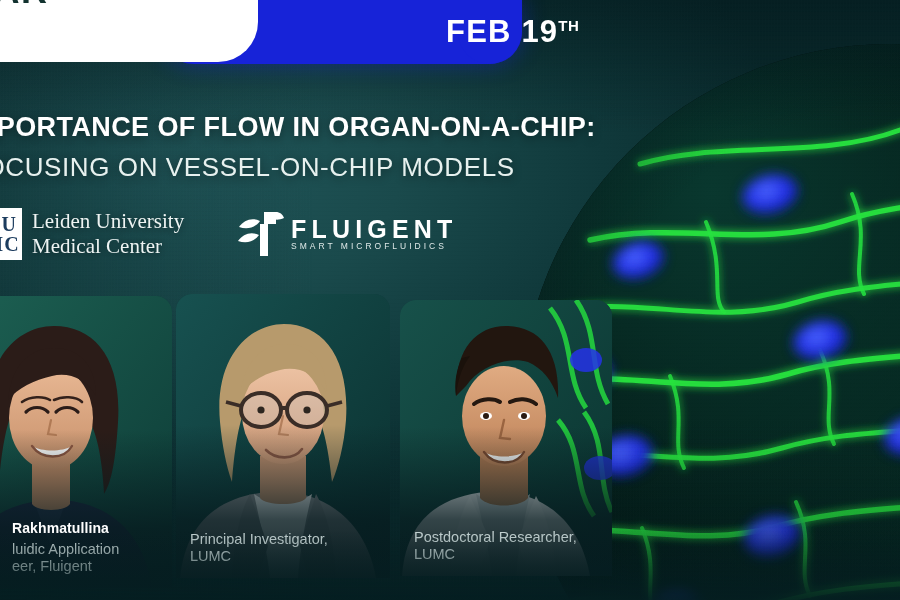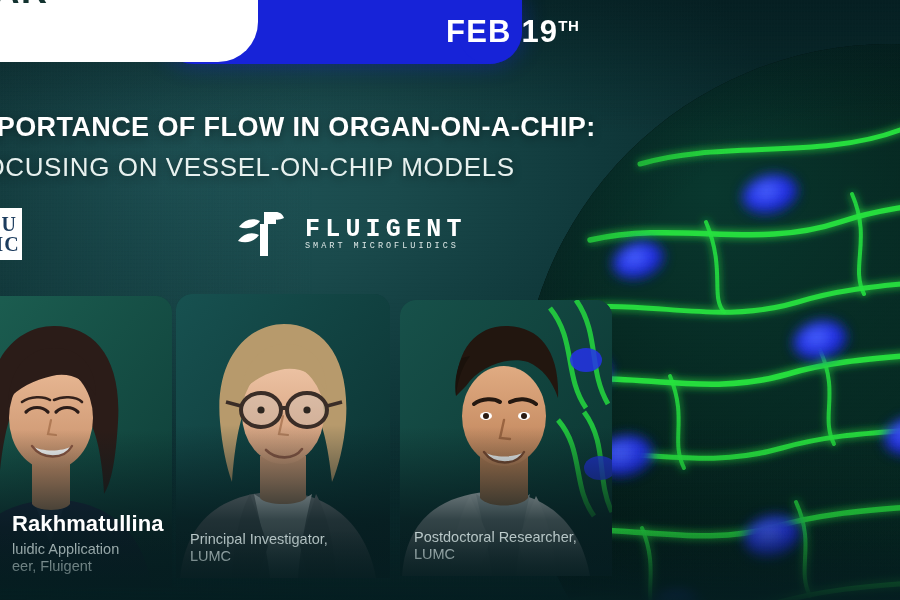--- a/index.html
+++ b/index.html
@@ -173,22 +173,21 @@
     line-height: 1.18;
     white-space: nowrap;
     text-shadow: 0 1px 6px rgba(0,0,0,.4);
   }
 
   .logo-fluigent {
     position: absolute;
     left: 238px; top: 210px;
     display: flex;
     align-items: center;
-    gap: 21px;
-    font-family: Liberation Mono, monospace;
+    gap: 7px;
   }
   .fluigent-text {
     display: flex; flex-direction: column;
   }
   .fluigent-word {
     color: #ffffff;
     font-size: 25px;
     font-weight: bold;
     letter-spacing: 5.2px;
     line-height: 1;
@@ -231,21 +230,21 @@
     line-height: 1.22;
     margin-top: 4px;
     white-space: pre-line;
   }
 
   #sp1 { left: -54px; top: 296px; width: 226px; height: 292px; }
   #sp2 { left: 176px; top: 294px; width: 214px; height: 284px; }
   #sp3 { left: 400px; top: 300px; width: 212px; height: 276px; }
 
   #sp1 .sp-text { left: 66px; }
-  #sp1 .sp-name { font-size: 22px; }
+  #sp1 .sp-name { font-size: 14px; }
   .p-svg { position: absolute; inset: 0; }
 
   
   .bottom-haze {
     position: absolute; left: 0; right: 0; bottom: 0; height: 70px;
     background: linear-gradient(to top, rgba(5,30,33,.9) 0%, rgba(5,30,33,0) 100%);
     pointer-events: none;
   }
 </style>
 </head>
@@ -346,20 +345,24 @@
   </div>
 
   <div class="title-main">IMPORTANCE OF FLOW IN ORGAN-ON-A-CHIP:</div>
   <div class="title-sub">FOCUSING ON VESSEL-ON-CHIP MODELS</div>
 
   <div class="logo-lumc">
     <div class="lumc-mark">
       <span>LU</span>
       <span>MC</span>
     </div>
+    <div class="lumc-name">
+      <div>Leiden University</div>
+      <div>Medical Center</div>
+    </div>
   </div>
 
   <div class="logo-fluigent">
     <svg width="46" height="48" viewBox="0 0 46 48">
       <path d="M26 2 L38 2 L38 14 L30 14 L30 46 L22 46 L22 14 L26 14 Z" fill="#ffffff"></path>
       <path d="M22 11 C14 7 6 10 1 17 C9 20 17 18 22 11 Z" fill="#ffffff"></path>
       <path d="M21 25 C13 21 5 24 0 31 C8 34 16 32 21 25 Z" fill="#ffffff"></path>
       <path d="M31 4 C38 0 44 2 46 8 C39 11 33 10 31 4 Z" fill="#ffffff"></path>
     </svg>
     <div class="fluigent-text">

